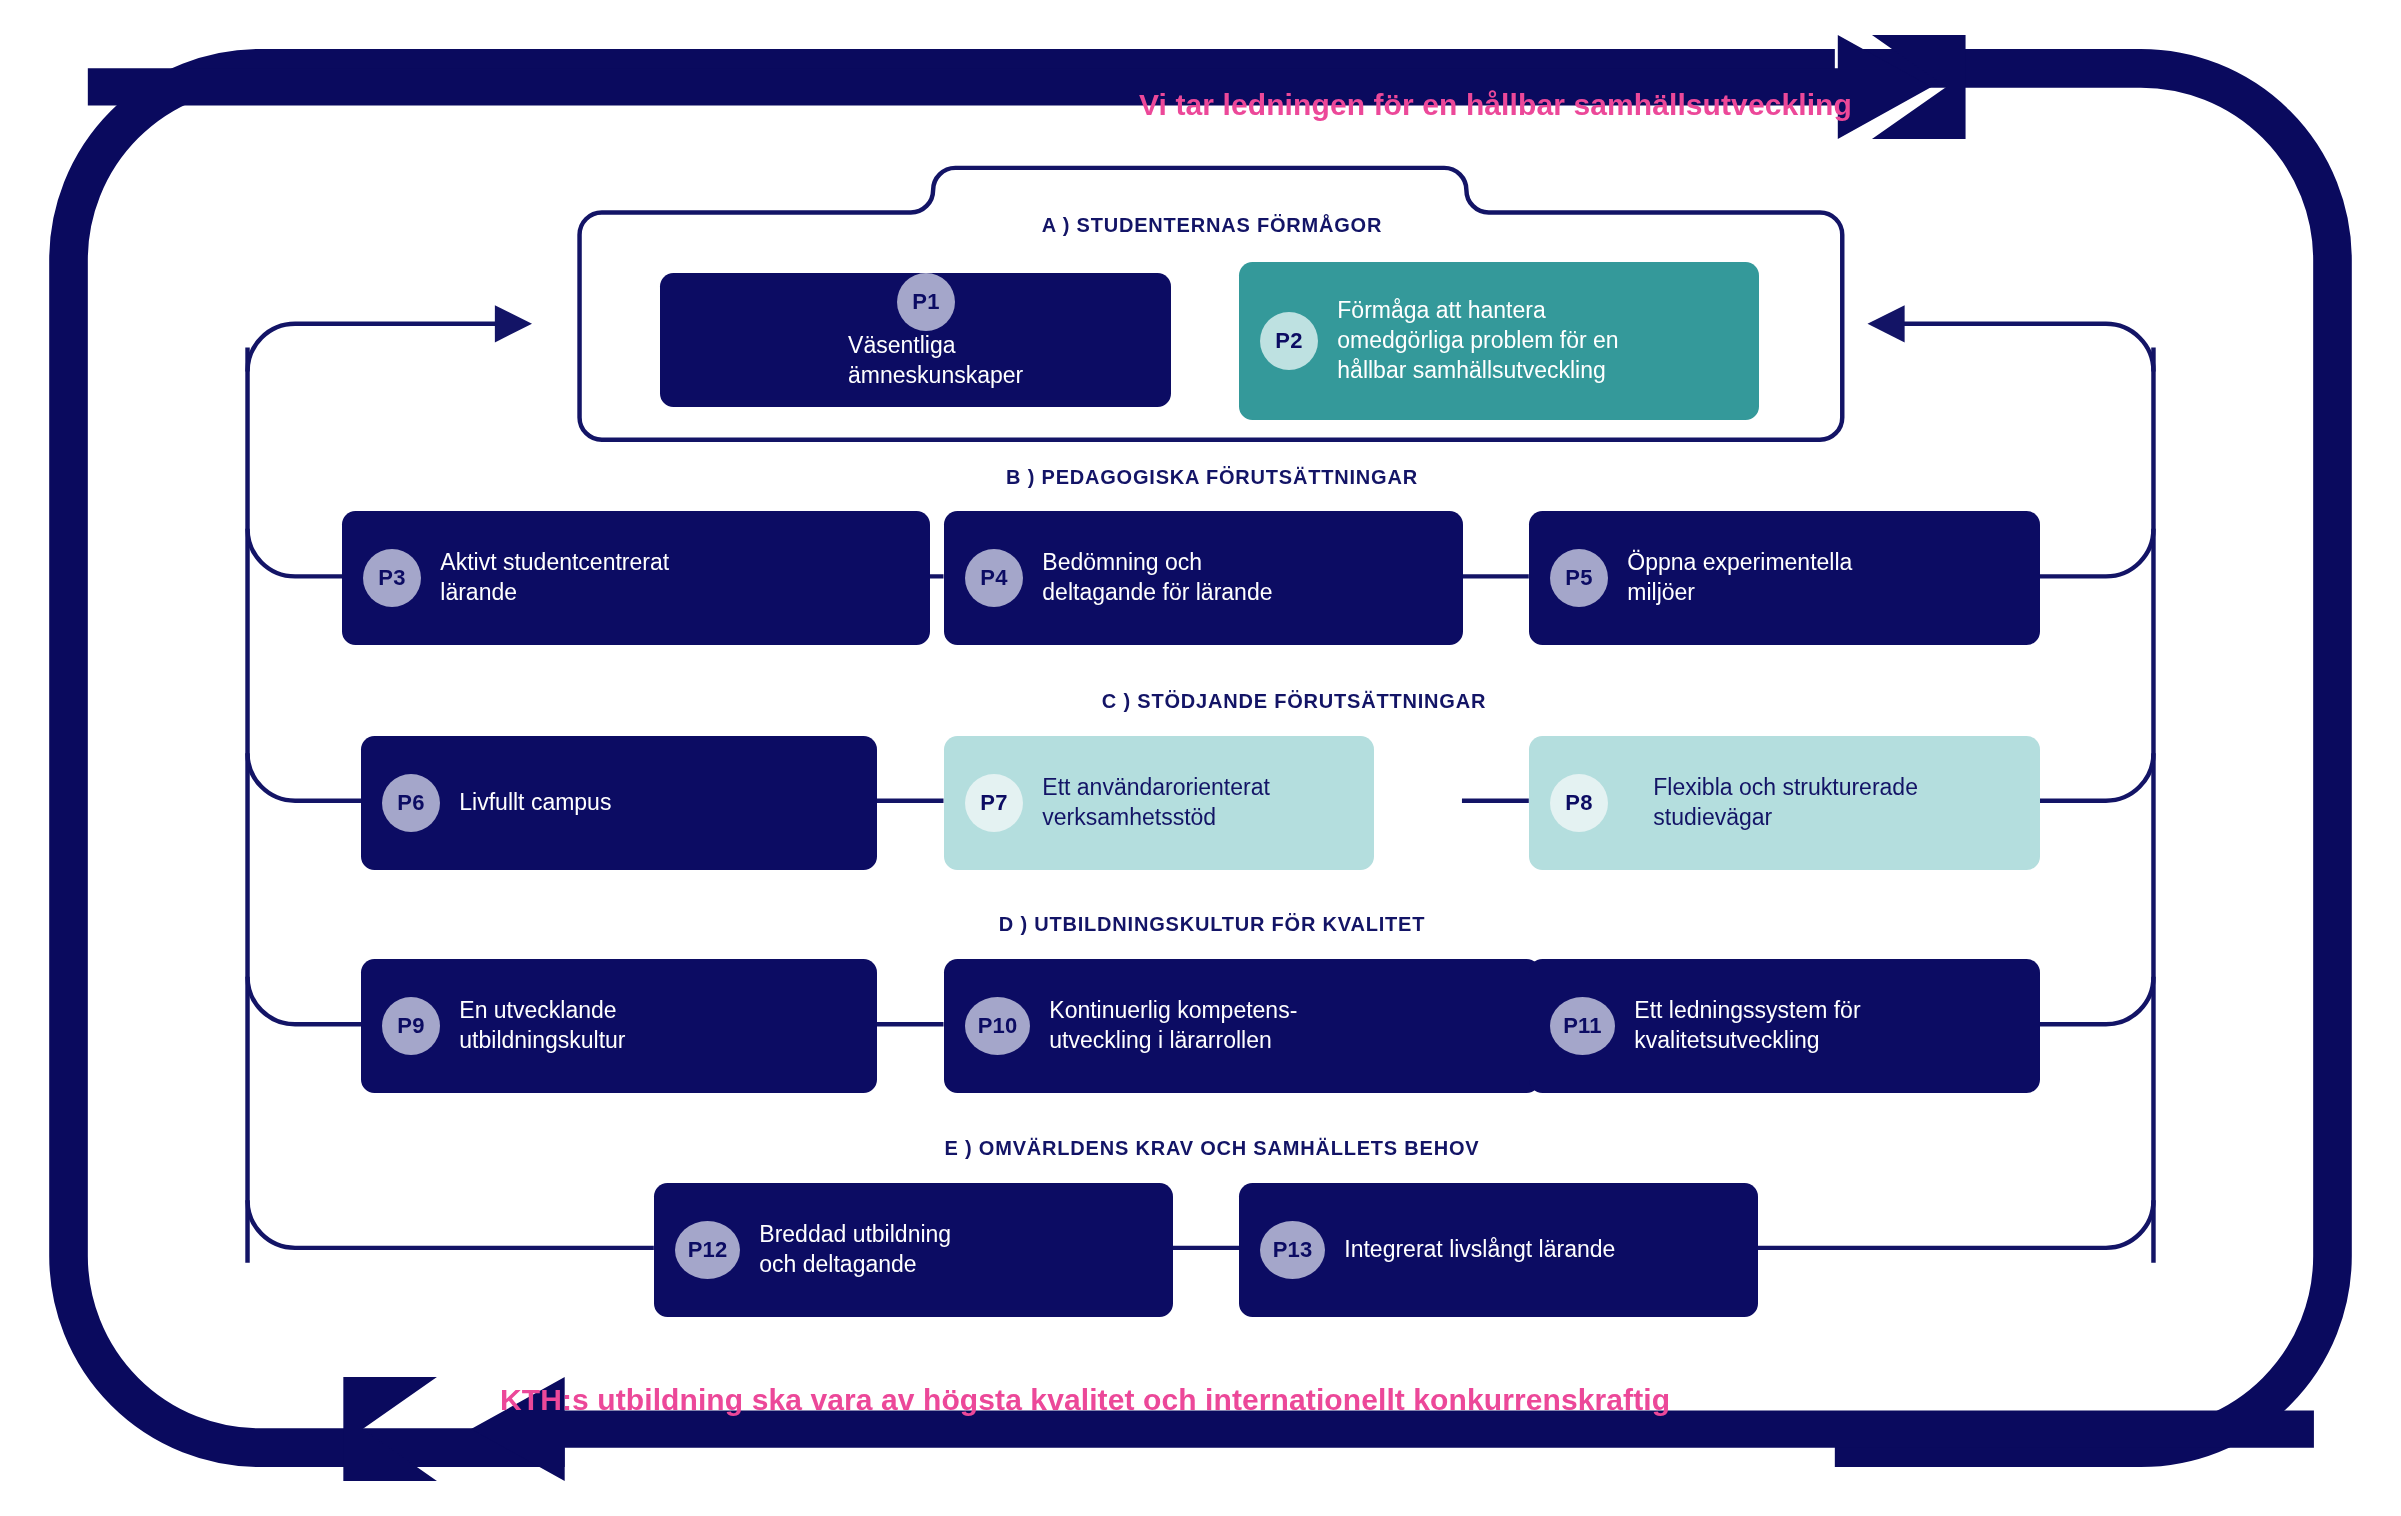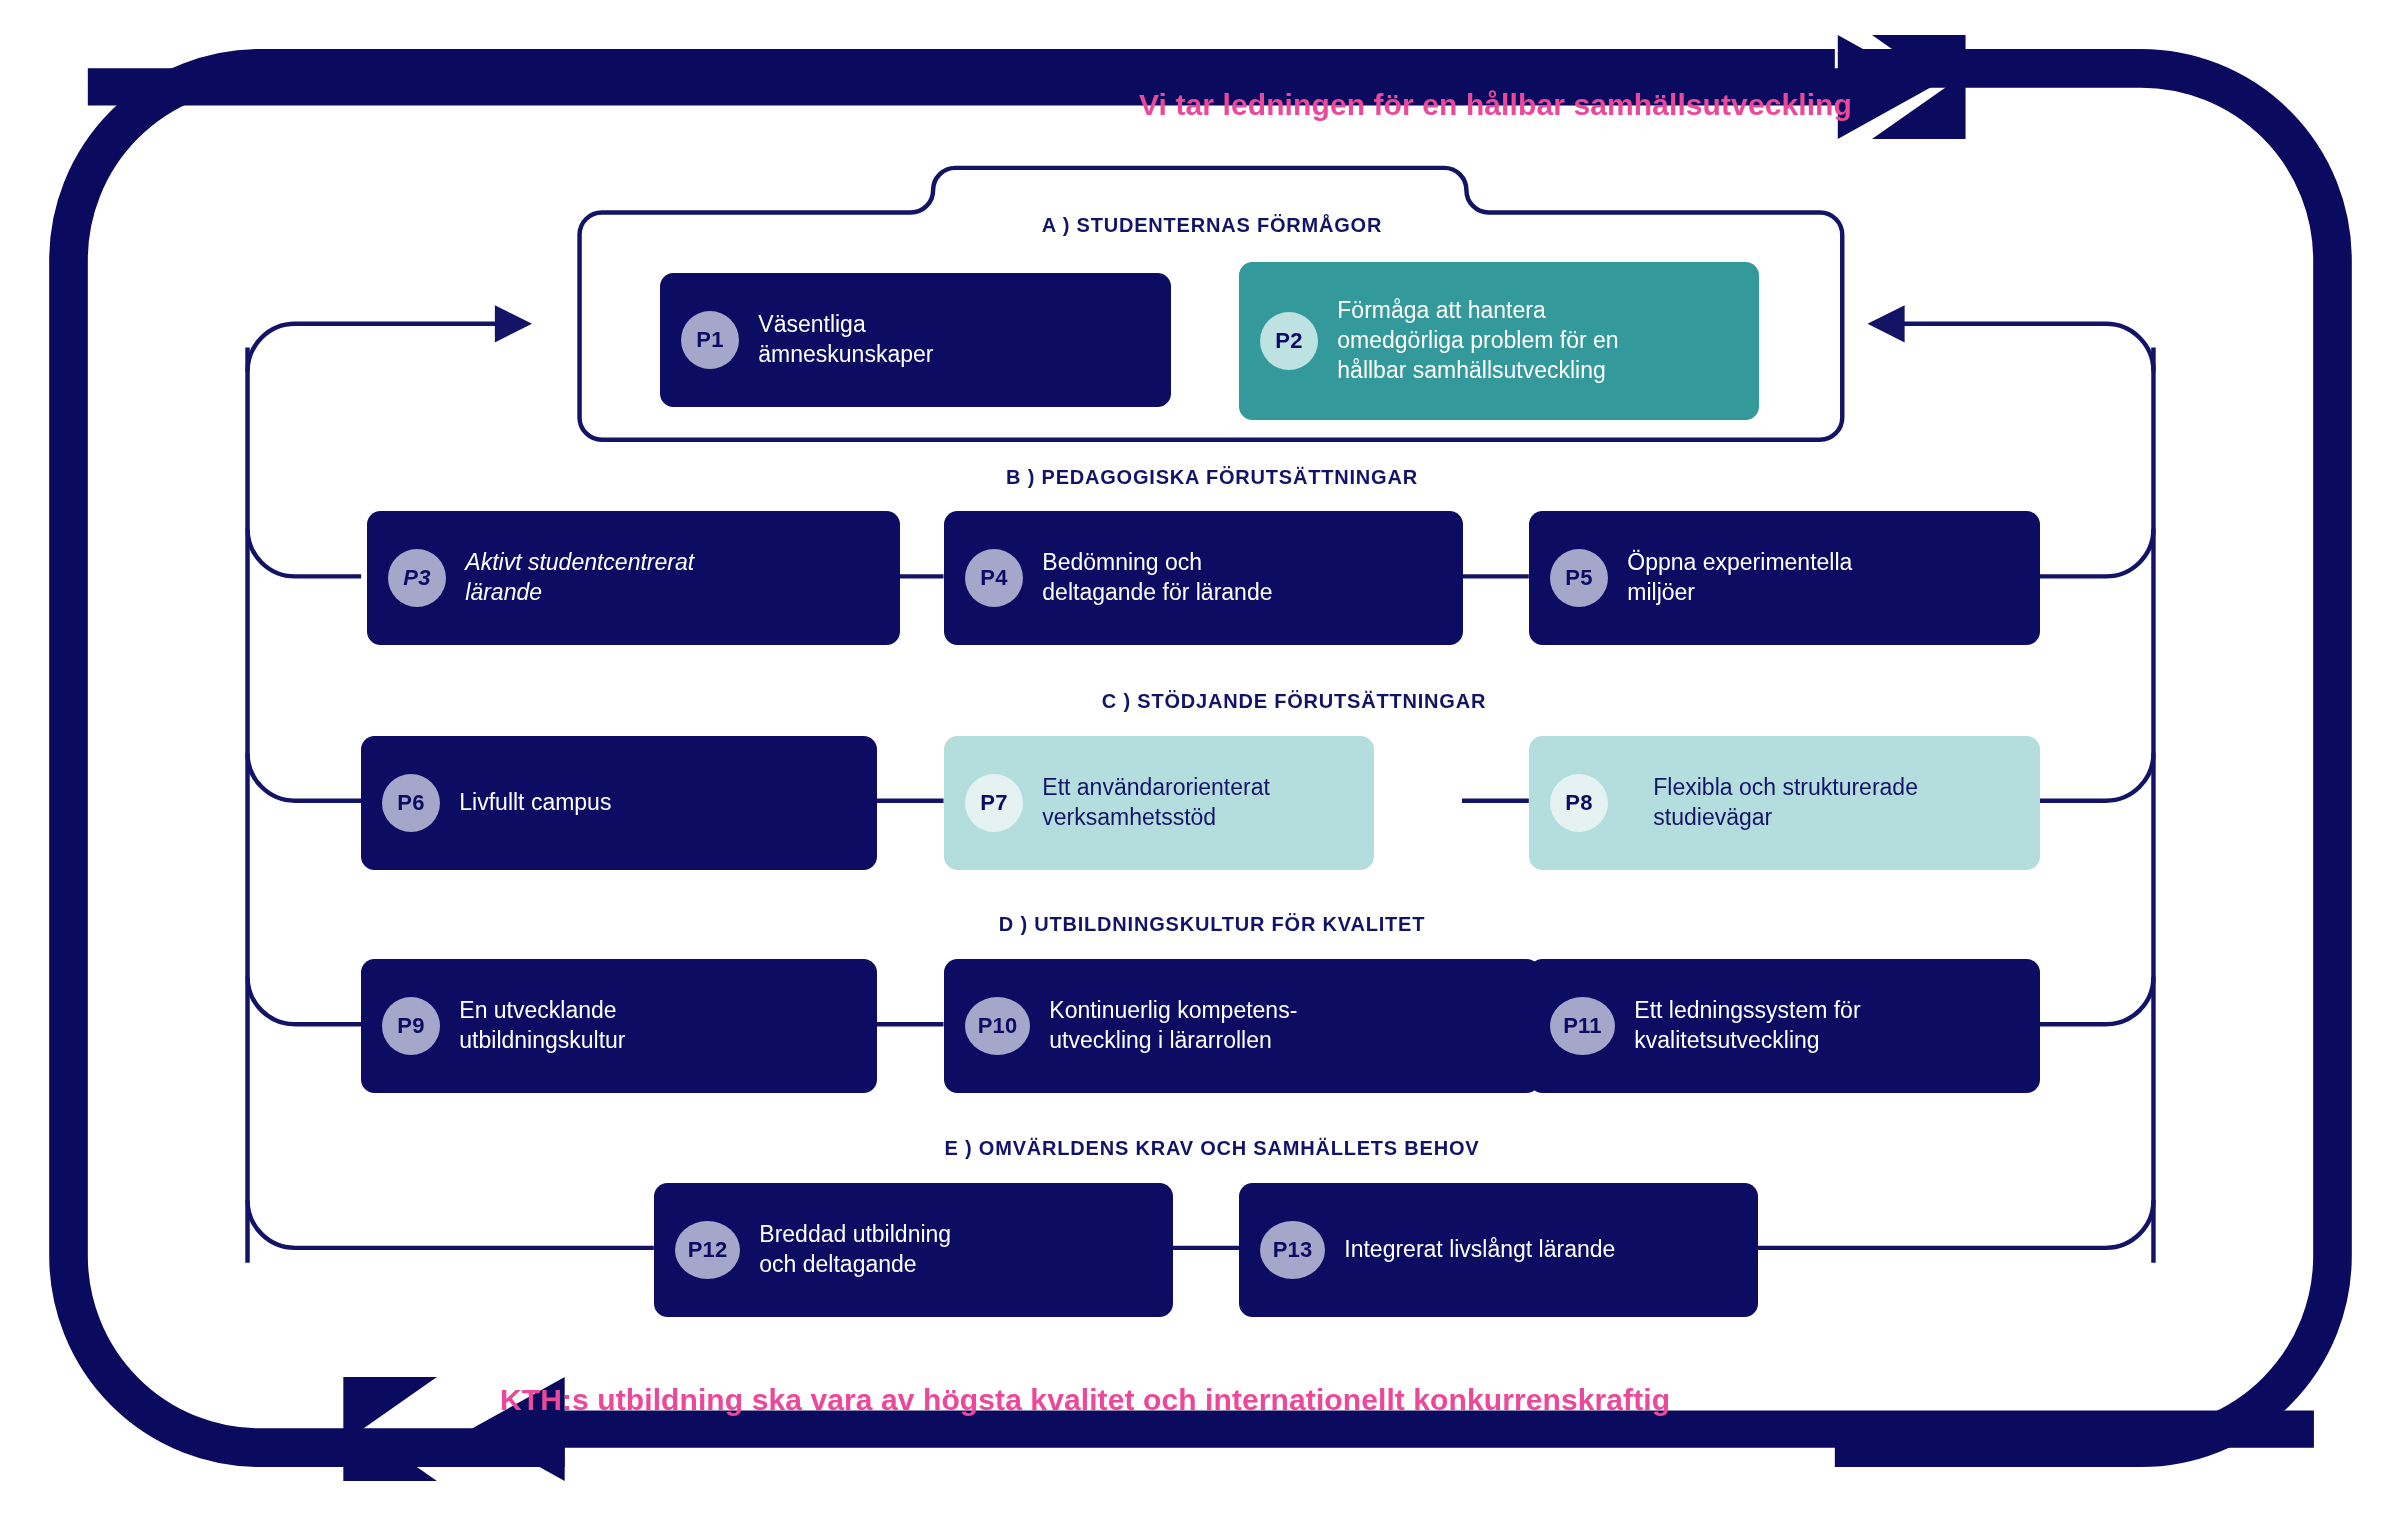--- a/index.html
+++ b/index.html
@@ -165,34 +165,34 @@
 
   <div class="band-label" id="topArrowLabel">Vi tar ledningen för en hållbar samhällsutveckling</div>
   <div class="band-label" id="bottomArrowLabel">KTH:s utbildning ska vara av högsta kvalitet och internationellt konkurrenskraftig</div>
 
   <div class="group-title" style="left:1212px;top:214px;">A ) STUDENTERNAS FÖRMÅGOR</div>
   <div class="group-title" style="left:1212px;top:466px;">B ) PEDAGOGISKA FÖRUTSÄTTNINGAR</div>
   <div class="group-title" style="left:1252px;top:690px;margin-left:42px;">C ) STÖDJANDE FÖRUTSÄTTNINGAR</div>
   <div class="group-title" style="left:1212px;top:913px;">D ) UTBILDNINGSKULTUR FÖR KVALITET</div>
   <div class="group-title" style="left:1212px;top:1137px;">E ) OMVÄRLDENS KRAV OCH SAMHÄLLETS BEHOV</div>
 
-  <div class="card navy" style="left:660px;top:273px;width:511px;height:134px;">
+  <div class="card navy" style="left:660px;top:273px;width:511px;height:134px;flex-direction:column;">
     <div class="badge lav">P1</div>
     <div class="card-text">Väsentliga
 ämneskunskaper</div>
   </div>
 
   <div class="card teal" style="left:1239px;top:262px;width:520px;height:158px;">
     <div class="badge palemint">P2</div>
     <div class="card-text">Förmåga att hantera
 omedgörliga problem för en
 hållbar samhällsutveckling</div>
   </div>
 
-  <div class="card navy" style="left:367px;top:511px;width:533px;height:134px;font-style:italic;">
+  <div class="card navy" style="left:342px;top:511px;width:588px;height:134px;">
     <div class="badge lav">P3</div>
     <div class="card-text">Aktivt studentcentrerat
 lärande</div>
   </div>
 
   <div class="card navy" style="left:944px;top:511px;width:519px;height:134px;">
     <div class="badge lav">P4</div>
     <div class="card-text">Bedömning och
 deltagande för lärande</div>
   </div>

